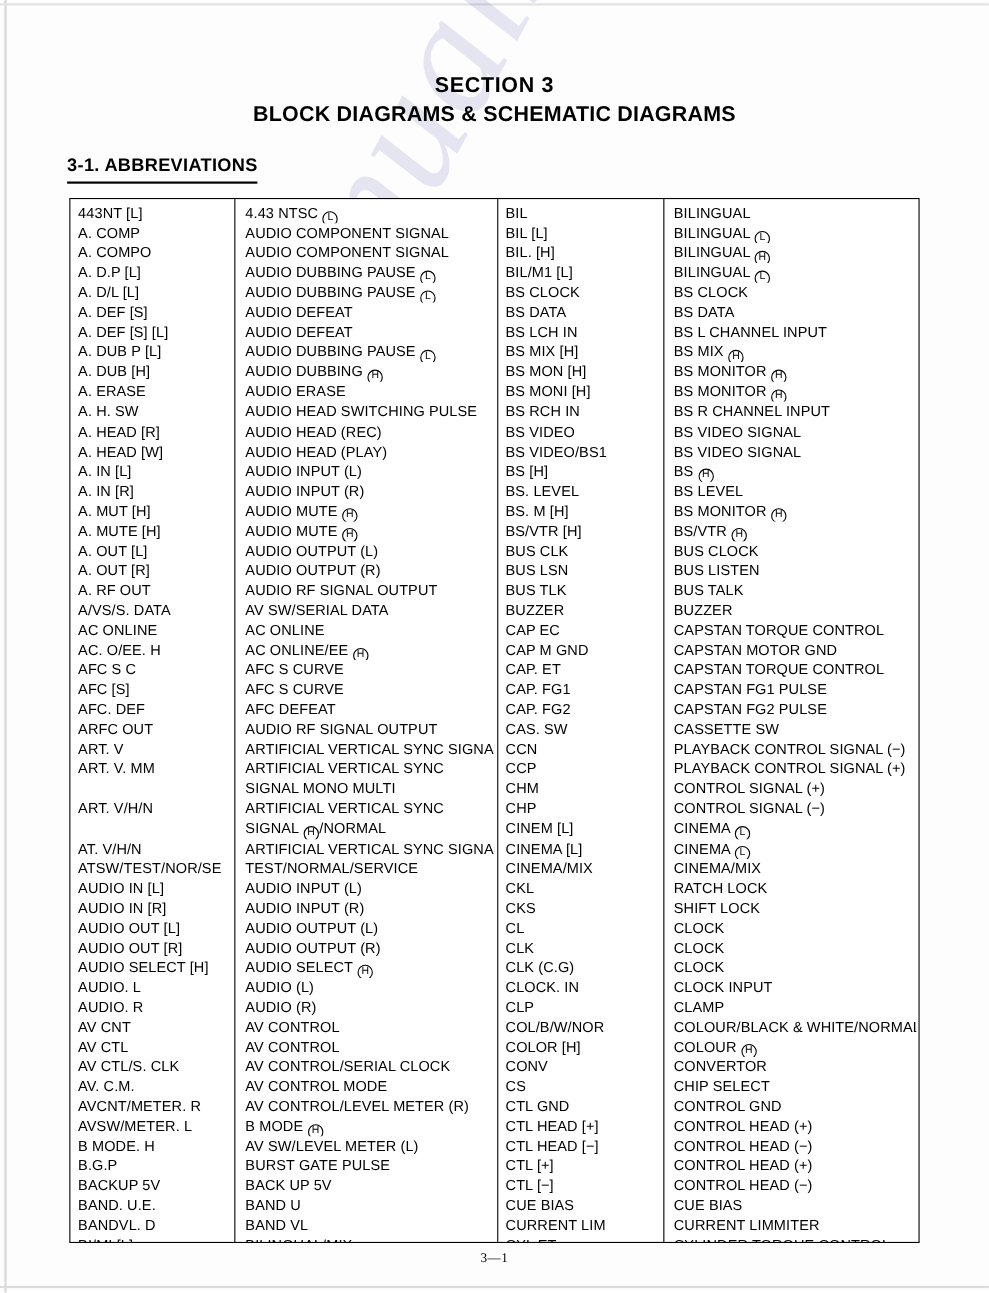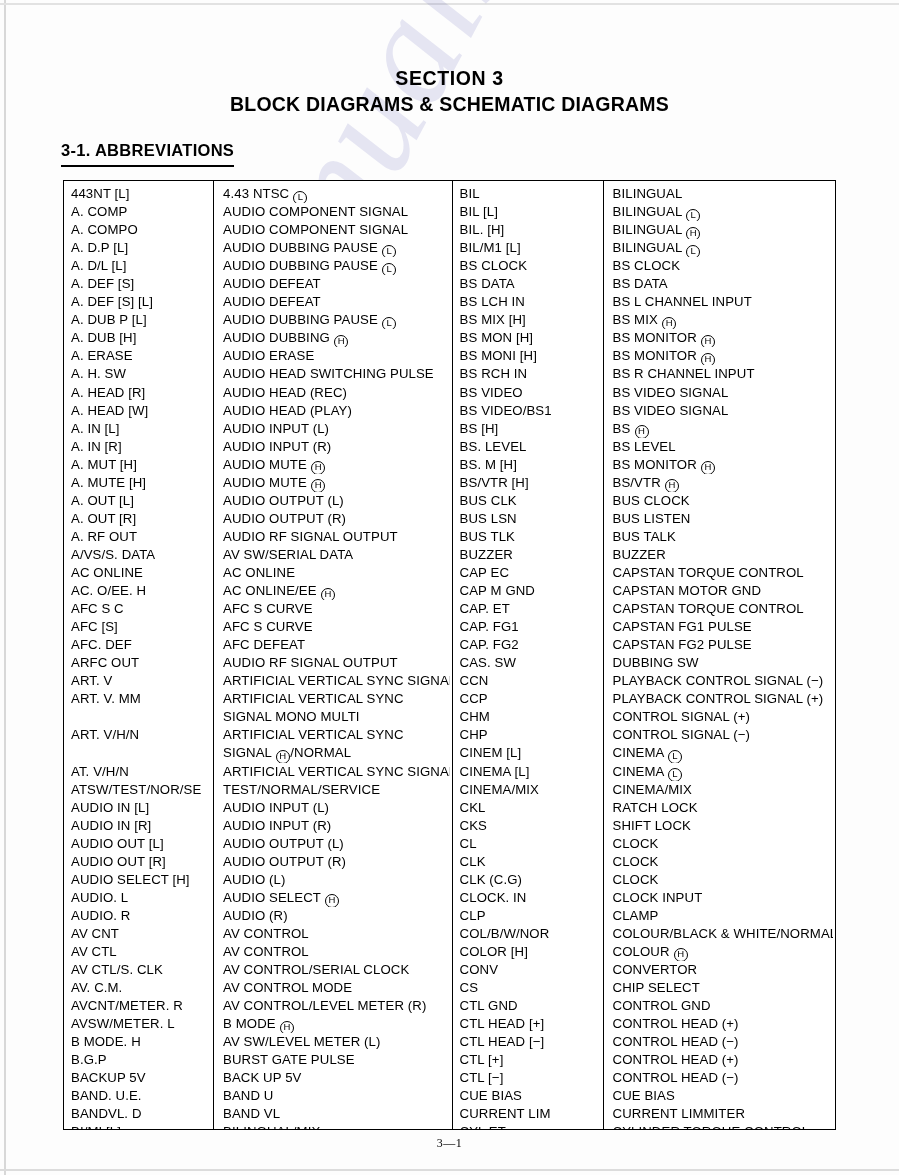--- a/index.html
+++ b/index.html
@@ -269,22 +269,22 @@
         <div class="cell">ARTIFICIAL VERTICAL SYNC</div>
         <div class="cell">SIGNAL MONO MULTI</div>
         <div class="cell">ARTIFICIAL VERTICAL SYNC</div>
         <div class="cell">SIGNAL <span class="circ">H</span>/NORMAL</div>
         <div class="cell">ARTIFICIAL VERTICAL SYNC SIGNAL</div>
         <div class="cell">TEST/NORMAL/SERVICE</div>
         <div class="cell">AUDIO INPUT (L)</div>
         <div class="cell">AUDIO INPUT (R)</div>
         <div class="cell">AUDIO OUTPUT (L)</div>
         <div class="cell">AUDIO OUTPUT (R)</div>
+        <div class="cell">AUDIO SELECT <span class="circ">H</span></div>
         <div class="cell">AUDIO (L)</div>
-        <div class="cell">AUDIO SELECT <span class="circ">H</span></div>
         <div class="cell">AUDIO (R)</div>
         <div class="cell">AV CONTROL</div>
         <div class="cell">AV CONTROL</div>
         <div class="cell">AV CONTROL/SERIAL CLOCK</div>
         <div class="cell">AV CONTROL MODE</div>
         <div class="cell">AV CONTROL/LEVEL METER (R)</div>
         <div class="cell">B MODE <span class="circ">H</span></div>
         <div class="cell">AV SW/LEVEL METER (L)</div>
         <div class="cell">BURST GATE PULSE</div>
         <div class="cell">BACK UP 5V</div>
@@ -369,21 +369,21 @@
         <div class="cell">BS/VTR <span class="circ">H</span></div>
         <div class="cell">BUS CLOCK</div>
         <div class="cell">BUS LISTEN</div>
         <div class="cell">BUS TALK</div>
         <div class="cell">BUZZER</div>
         <div class="cell">CAPSTAN TORQUE CONTROL</div>
         <div class="cell">CAPSTAN MOTOR GND</div>
         <div class="cell">CAPSTAN TORQUE CONTROL</div>
         <div class="cell">CAPSTAN FG1 PULSE</div>
         <div class="cell">CAPSTAN FG2 PULSE</div>
-        <div class="cell">DUBBING SW</div>
+        <div class="cell">CASSETTE SW</div>
         <div class="cell">PLAYBACK CONTROL SIGNAL (−)</div>
         <div class="cell">PLAYBACK CONTROL SIGNAL (+)</div>
         <div class="cell">CONTROL SIGNAL (+)</div>
         <div class="cell">CONTROL SIGNAL (−)</div>
         <div class="cell">CINEMA <span class="circ">L</span></div>
         <div class="cell">CINEMA <span class="circ">L</span></div>
         <div class="cell">CINEMA/MIX</div>
         <div class="cell">RATCH LOCK</div>
         <div class="cell">SHIFT LOCK</div>
         <div class="cell">CLOCK</div>

